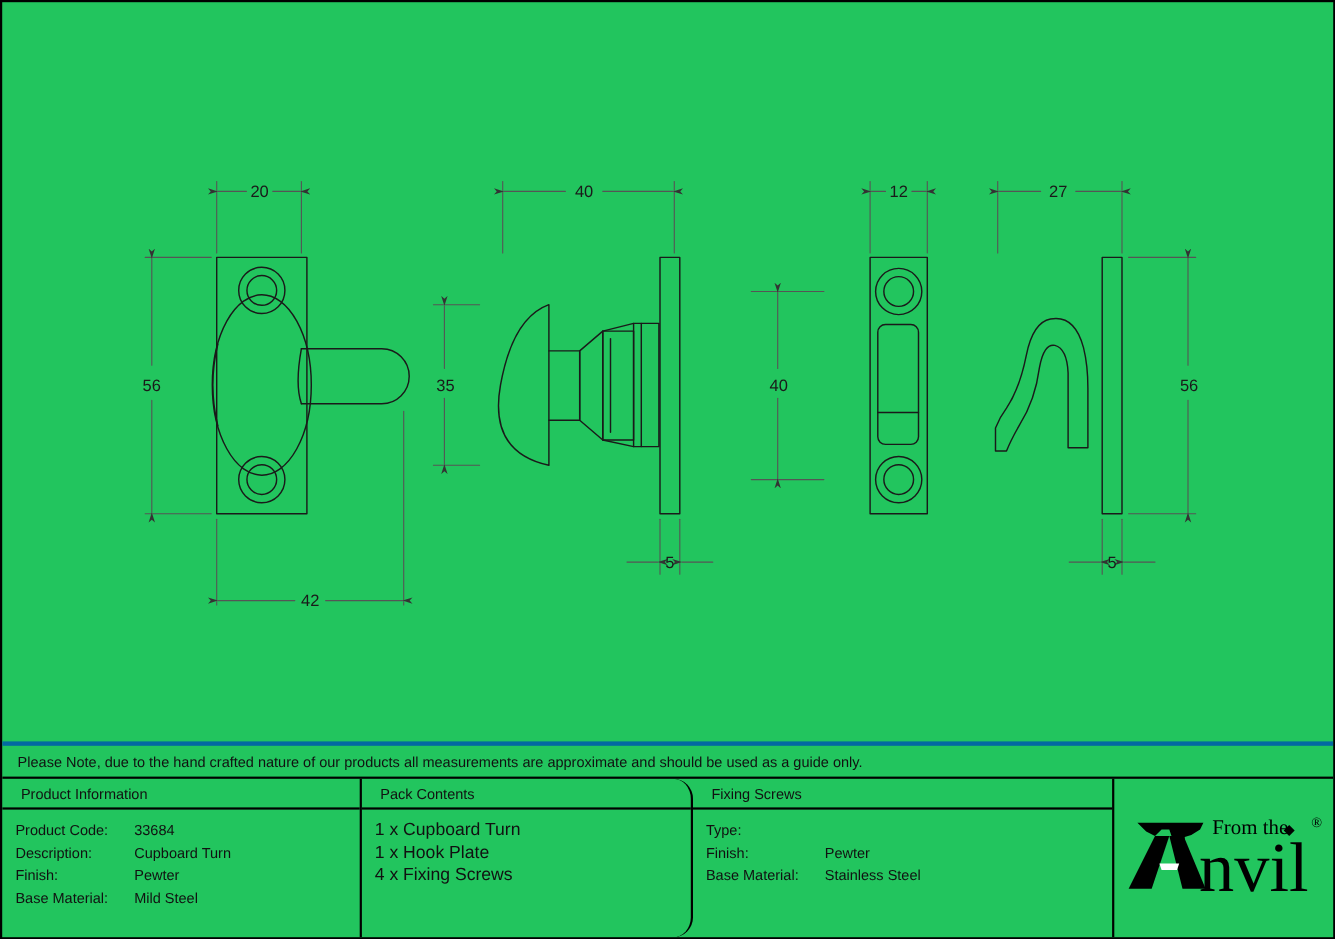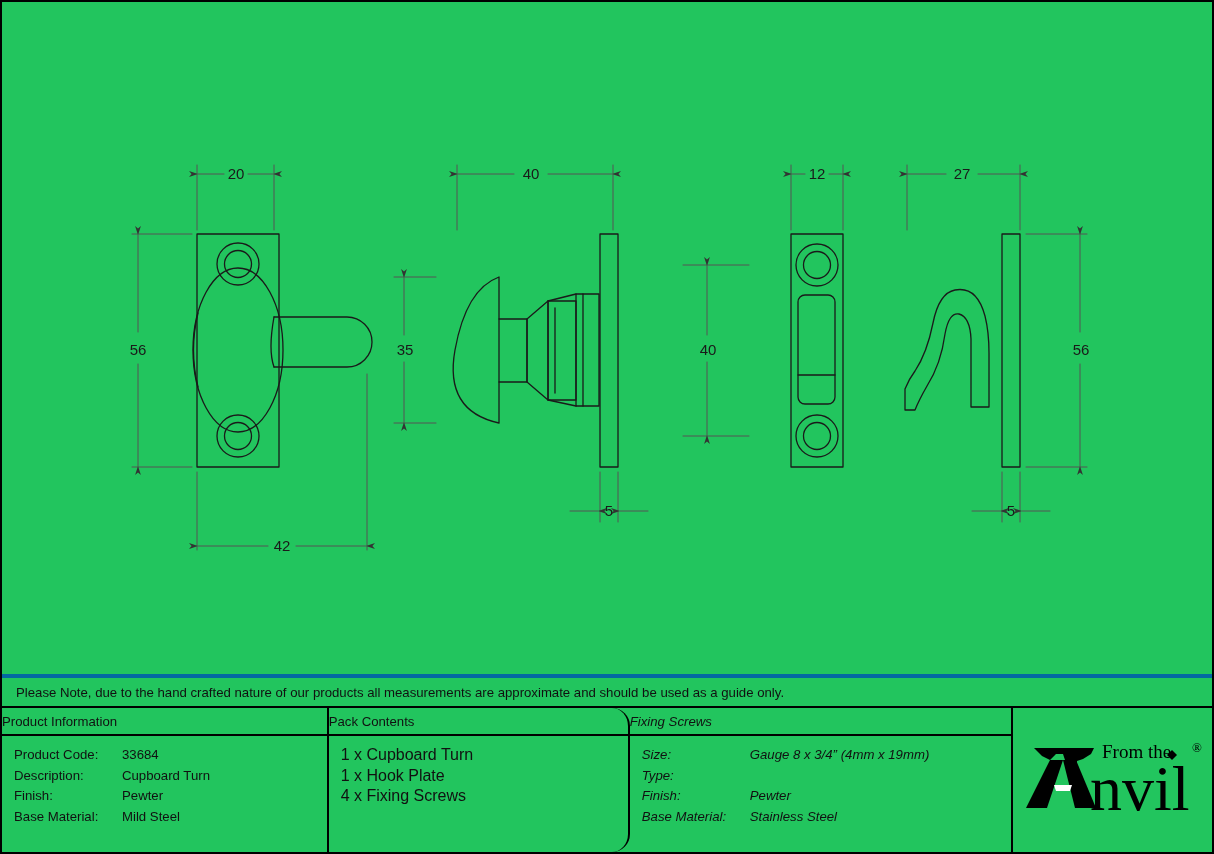--- a/index.html
+++ b/index.html
@@ -65,29 +65,29 @@
   }
   .col {
     box-sizing: border-box;
     border-right: 2px solid #000;
     display: flex;
     flex-direction: column;
   }
   .col:last-child { border-right: none; }
   .col-pi   { width: 345px; }
   .col-pc   { width: 318px; border-radius: 18px; }
-  .col-fs   { width: 405px; font-style: italic; }
+  .col-fs   { width: 405px; }
   .col-logo { width: 210px; }
   .col-head {
     box-sizing: border-box;
     height: 28px;
     border-bottom: 2px solid #000;
     display: flex;
     align-items: center;
-    padding-left: 0;
+    padding-left: 17px;
     font-size: 13.2px;
     color: #111;
   }
   .col-body {
     flex: 1;
     padding: 9px 0 0 12px;
     box-sizing: border-box;
   }
   .kv {
     display: flex;
@@ -326,24 +326,20 @@
           <div class="plain">1 x Cupboard Turn</div>
           <div class="plain">1 x Hook Plate</div>
           <div class="plain">4 x Fixing Screws</div>
         </div>
       </div>
 
       <div class="col col-fs">
         <div class="col-head">Fixing Screws</div>
         <div class="col-body">
           <div class="kv">
-            <span class="k">Size:</span>
-            <span class="v">Gauge 8 x 3/4” (4mm x 19mm)</span>
-          </div>
-          <div class="kv">
             <span class="k">Type:</span>
           </div>
           <div class="kv">
             <span class="k">Finish:</span>
             <span class="v">Pewter</span>
           </div>
           <div class="kv">
             <span class="k">Base Material:</span>
             <span class="v">Stainless Steel</span>
           </div>

